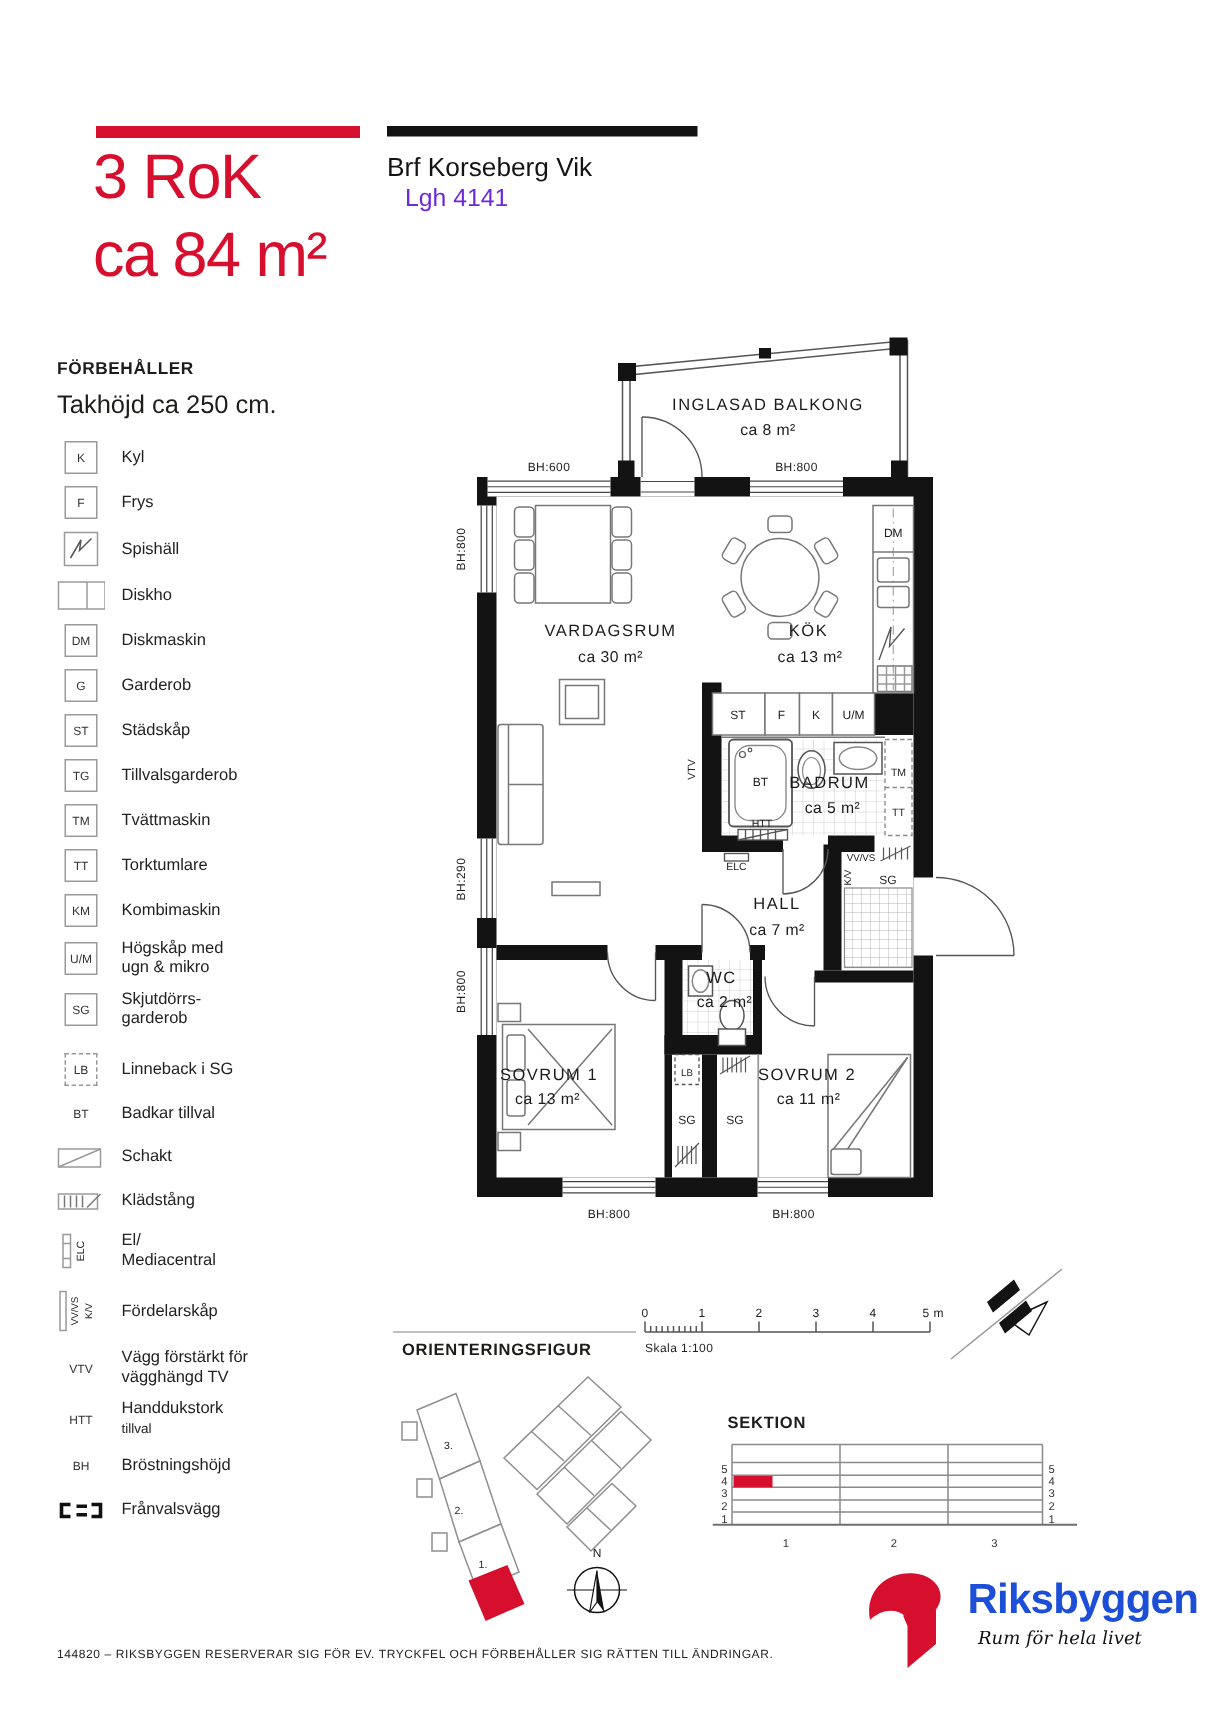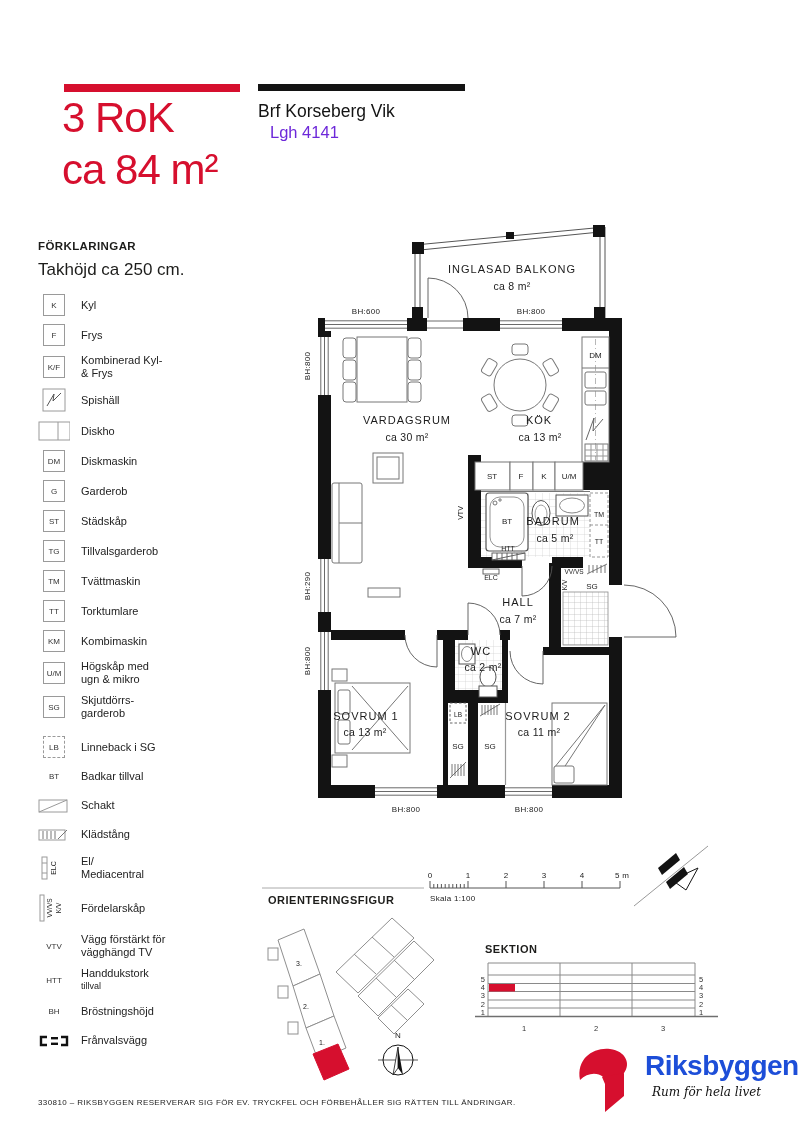--- a/index.html
+++ b/index.html
@@ -49,40 +49,34 @@
 <div class="abs" id="red-bar"></div>
 <div class="abs" id="main-title">
   <div>3 RoK</div>
   <div>ca 84 m²</div>
 </div>
 <div class="abs" id="black-bar"></div>
 <div class="abs" id="project-name">Brf Korseberg Vik</div>
 <div class="abs" id="apartment-no">Lgh 4141</div>
 
 <div class="abs" id="legend">
-  <div id="legend-heading">FÖRKLARINGAR</div>
+  <div id="legend-heading">FÖRBEHÅLLER</div>
   <div id="legend-sub">Takhöjd ca 250 cm.</div>
 
   <div class="lr">
     <span class="lic">
         <span class="lbx">K</span>
       </span>
     <span class="llb"><span>Kyl</span></span>
   </div>
   <div class="lr">
     <span class="lic">
         <span class="lbx">F</span>
       </span>
     <span class="llb"><span>Frys</span></span>
-  </div>
-  <div class="lr">
-    <span class="lic">
-        <span class="lbx">K/F</span>
-      </span>
-    <span class="llb"><span>Kombinerad Kyl-</span><span class="l2">&amp; Frys</span></span>
   </div>
   <div class="lr">
     <span class="lic">
       <svg width="24" height="24">
           <rect x="1" y="1" width="22" height="22" fill="none" stroke="#9a9a9a"></rect>
           <polyline points="5,18 12,6 11,13 19,5" fill="none" stroke="#555" stroke-width="1"></polyline>
         </svg>
     </span>
     <span class="llb"><span>Spishäll</span></span>
   </div>
@@ -624,13 +618,13 @@
   <text x="121" y="91" class="sek-num" text-anchor="middle">2</text>
   <text x="188" y="91" class="sek-num" text-anchor="middle">3</text>
 </svg>
 
 <svg class="abs" style="left:572px;top:1042px" width="72" height="72">
   <path d="M 8 38 C 4 16 22 5 38 7 C 54 9 59 22 52 31 L 36 45 C 34 30 18 28 8 38 Z" fill="#d60f2e"></path>
   <path d="M 30 35 L 52 31 L 52 54 L 33 70 L 33 42 Z" fill="#d60f2e"></path>
 </svg>
 <div class="abs" id="logo-name">Riksbyggen</div>
 <div class="abs" id="logo-tagline">Rum för hela livet</div>
-<div class="abs" id="footer">330810 – RIKSBYGGEN RESERVERAR SIG FÖR EV. TRYCKFEL OCH FÖRBEHÅLLER SIG RÄTTEN TILL ÄNDRINGAR.</div>
+<div class="abs" id="footer">144820 – RIKSBYGGEN RESERVERAR SIG FÖR EV. TRYCKFEL OCH FÖRBEHÅLLER SIG RÄTTEN TILL ÄNDRINGAR.</div>
 
 </body></html>

